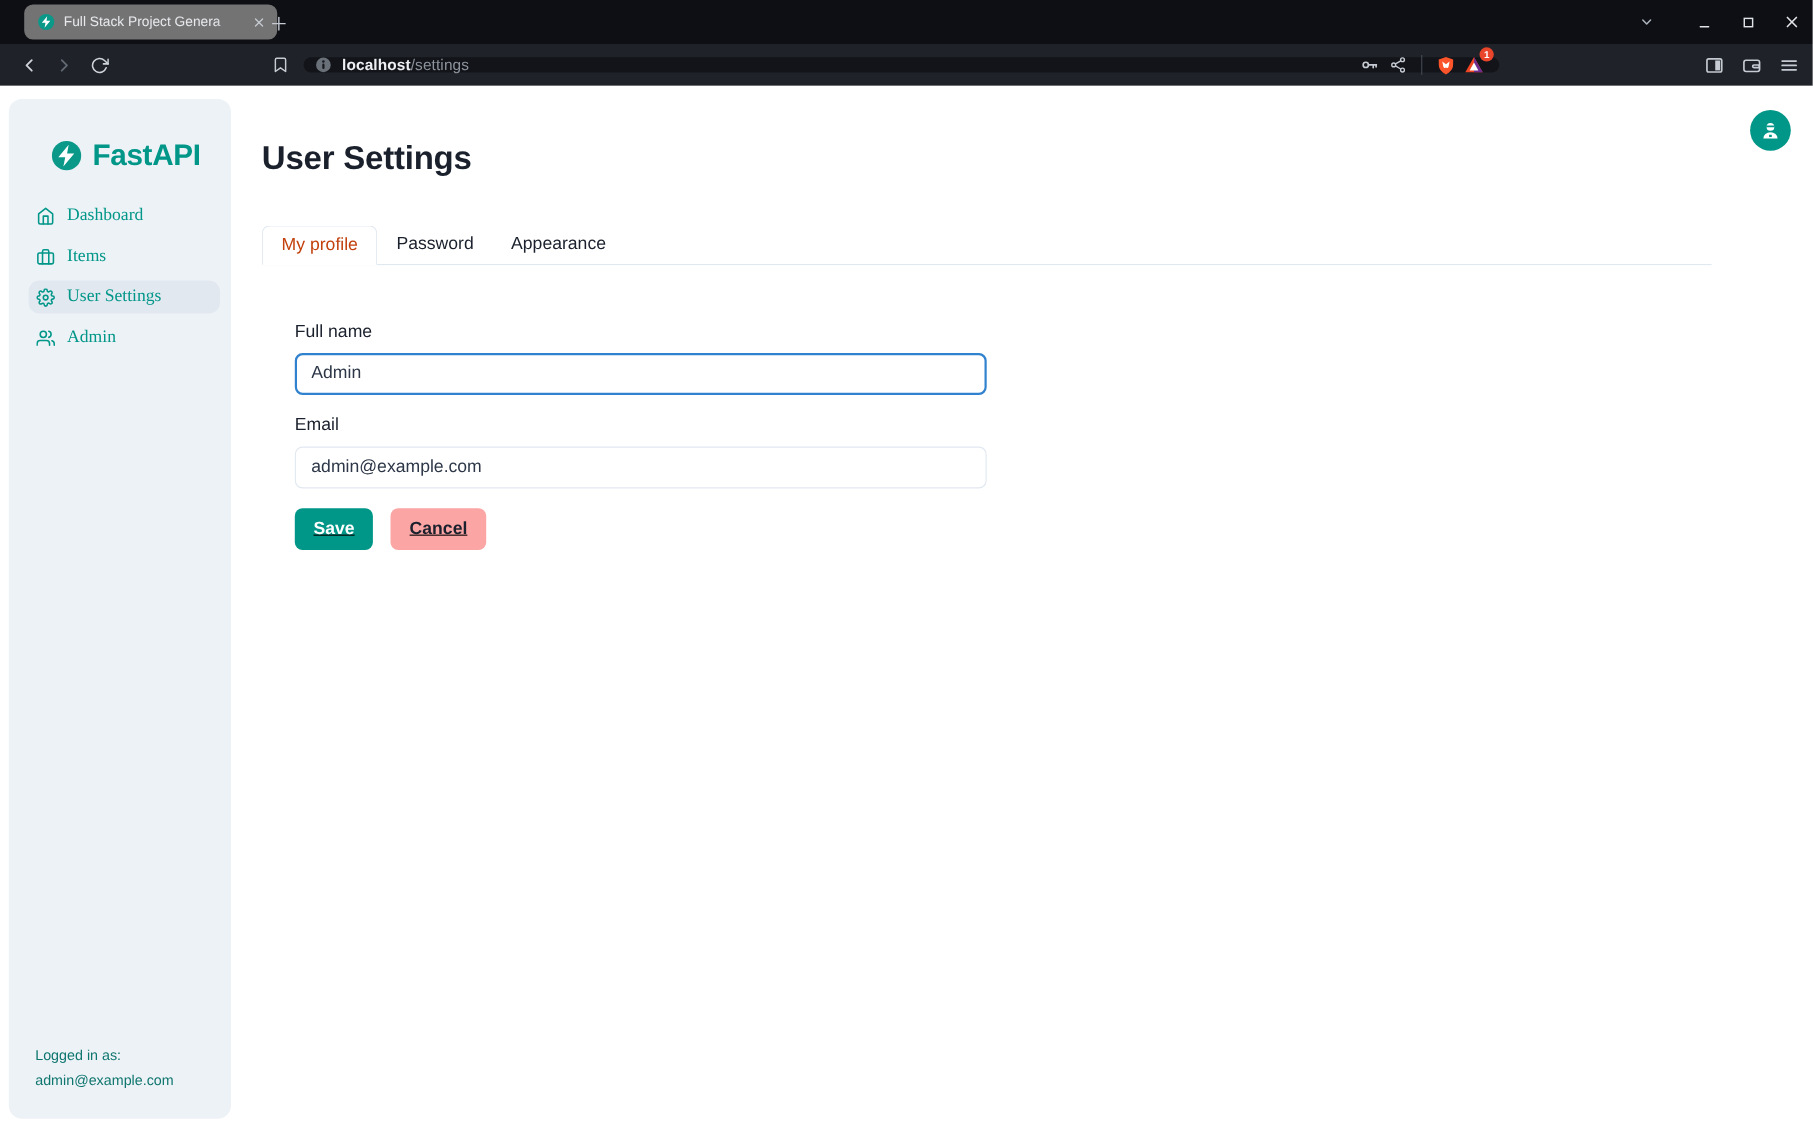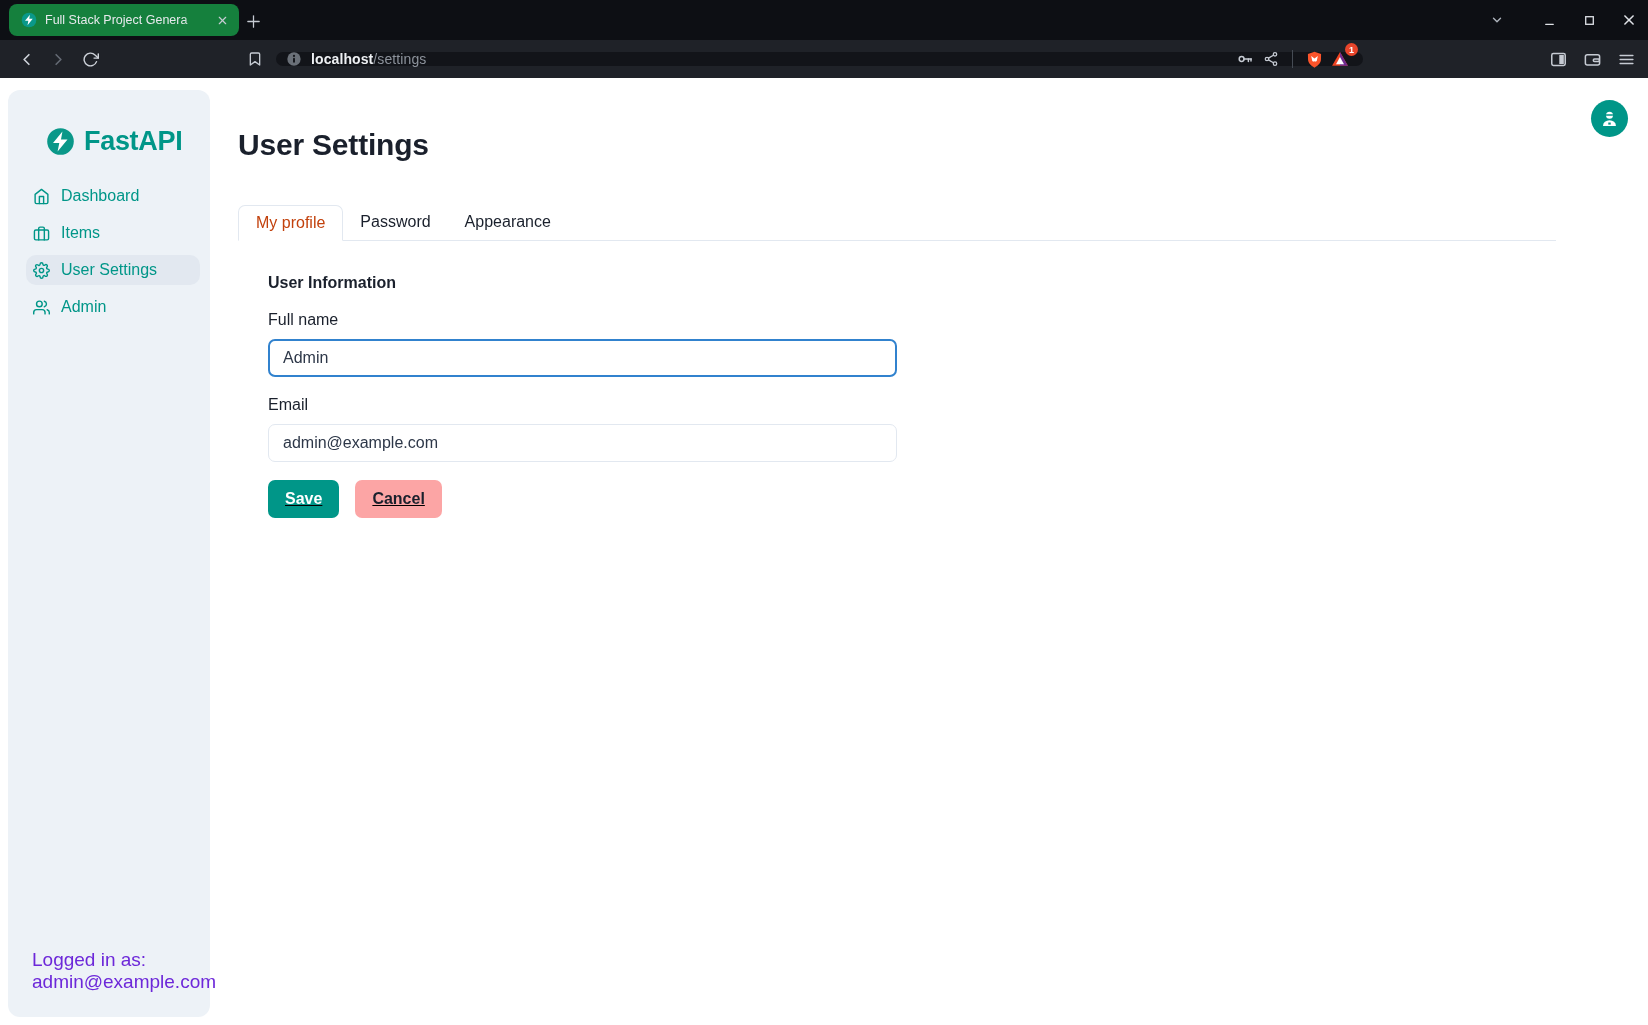--- a/index.html
+++ b/index.html
@@ -1,21 +1,21 @@
 <!DOCTYPE html>
 <html><head>
 <meta charset="utf-8">
 <style>
   * { box-sizing: border-box; margin: 0; padding: 0; }
   html,body { width:1648px; height:1025px; overflow:hidden; }
   body { font-family:"Liberation Sans", sans-serif; background:#fff; position:relative; }
 
   
   .tabstrip { height:40px; background:#0d0f14; display:flex; align-items:center; position:relative; }
-  .tab { position:absolute; left:9px; top:4px; width:230px; height:32px; background:#15803d;
+  .tab { position:absolute; left:22px; top:4px; width:230px; height:32px; background:#737373;
          border-radius:8px; display:flex; align-items:center; padding:0 8px 0 12px; }
   .favicon { width:16px; height:16px; flex:0 0 16px; }
   .tab-title { color:#e7e9ed; font-size:12.5px; margin-left:8px; white-space:nowrap; overflow:hidden;
                flex:1; -webkit-mask-image:linear-gradient(90deg,#000 82%,transparent 98%);
                mask-image:linear-gradient(90deg,#000 82%,transparent 98%); }
   .tab-close { width:18px; height:18px; display:flex; align-items:center; justify-content:center;
                color:#c6cbd3; border-radius:4px; flex:0 0 18px; }
   .newtab { position:absolute; left:242px; top:10px; width:22px; height:22px; display:flex;
             align-items:center; justify-content:center; color:#c6cbd3; }
   .win-controls { position:absolute; right:6px; top:0; height:40px; display:flex; align-items:center; gap:14px; color:#dfe2e7; }
@@ -43,24 +43,24 @@
 
   
   .page { position:relative; height:947px; background:#fff; }
 
   .app-sidebar { position:absolute; left:8px; top:12px; width:202px; height:927px;
                  background:#edf2f7; border-radius:12px; }
   .logo-row { display:flex; align-items:center; gap:9px; padding:36px 0 0 38px; }
   .logo-text { color:#009688; font-size:27px; font-weight:600; letter-spacing:-.3px; }
   .side-nav { margin-top:24px; }
   .side-item { display:flex; align-items:center; gap:11px; margin:0 10px 7px 18px; padding:6px 8px 6px 7px;
-               border-radius:10px; color:#009688; font-size:16px; cursor:pointer; }
+               border-radius:10px; color:#009688; font-size:16px; cursor:pointer;font-family:Liberation Serif, serif; }
   .side-item.active { background:#e2e8f0; }
   .side-item svg { flex:0 0 17px; }
-  .side-footer { position:absolute; left:24px; bottom:24px; color:#6d28d9; font-size:19px; line-height:22px; }
+  .side-footer { position:absolute; left:24px; bottom:24px; color:#0f766e; font-size:13px; line-height:22px; }
 
   .avatar-btn { position:absolute; right:20px; top:22px; width:37px; height:37px; border-radius:50%;
                 background:#009688; display:flex; align-items:center; justify-content:center; cursor:pointer; }
 
   .main { padding:50px 92px 0 238px; }
   .page-title { font-size:30px; font-weight:700; color:#1a202c; letter-spacing:-.2px; }
 
   .tabrow { display:flex; margin-top:43px; border-bottom:1px solid #e2e8f0; }
   .tabrow .t { padding:8px 17px; font-size:16px; color:#1a202c; cursor:pointer; }
   .tabrow .t.active { color:#c2410c; border:1px solid #e2e8f0; border-bottom:1px solid #fff;
@@ -288,21 +288,20 @@
   <main class="main">
     <h1 class="page-title">User Settings</h1>
 
     <div class="tabrow">
       <div class="t active">My profile</div>
       <div class="t">Password</div>
       <div class="t">Appearance</div>
     </div>
 
     <div class="panel">
-      <div class="section-title">User Information</div>
 
       <div class="f-label">Full name</div>
       <input class="f-input focused" type="text" value="Admin" style="">
 
       <div class="f-label">Email</div>
       <input class="f-input" type="text" value="admin@example.com" style="">
 
       <div class="btn-row">
         <button class="btn save">Save</button>
         <button class="btn cancel">Cancel</button>

